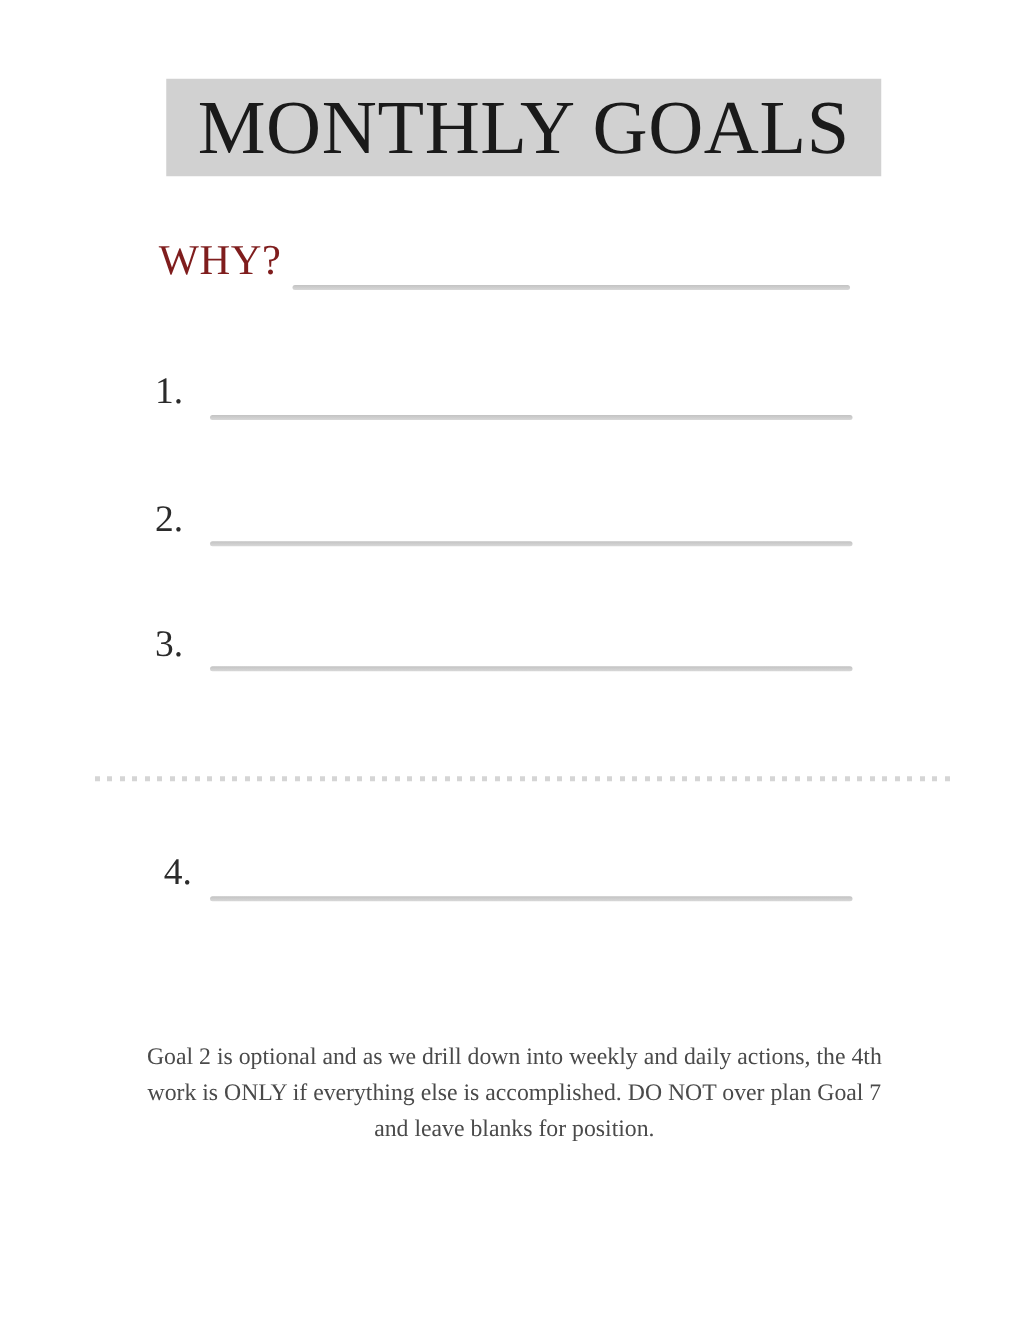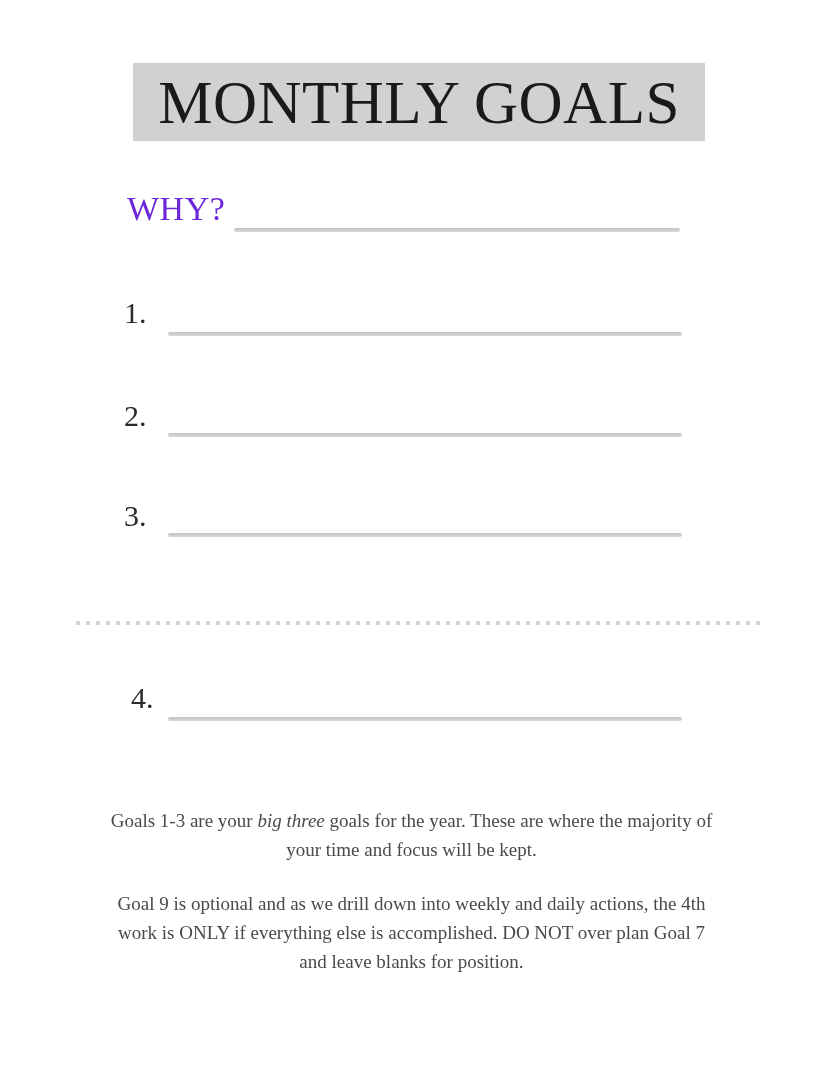--- a/index.html
+++ b/index.html
@@ -23,21 +23,21 @@
     position:absolute;left:133px;top:63px;width:572px;height:78px;
     background:var(--banner-bg);
     display:flex;align-items:center;justify-content:center;
   }
   .banner h1{
     font-size:61px;font-weight:400;letter-spacing:0.5px;
     color:var(--title-text);white-space:nowrap;line-height:1;
   }
   .why-label{
     position:absolute;left:127px;top:192px;
-    font-size:34px;color:#6d28d9;letter-spacing:0.5px;line-height:1;
+    font-size:34px;color:#7f1d1d;letter-spacing:0.5px;line-height:1;
   }
   .rule{
     position:absolute;height:4px;border-radius:2px;
     background:linear-gradient(var(--rule-line-top),var(--rule-line-bottom));
   }
   .why-rule{left:234px;top:228px;width:446px;}
   .goal-number{
     position:absolute;left:124px;width:48px;
     font-size:30px;line-height:36px;color:var(--numbers-text);
   }
@@ -81,25 +81,21 @@
 
   <span class="goal-number n3">3.</span>
   <div class="rule goal-rule l3"></div>
 
   <div class="dotted-divider"></div>
 
   <span class="goal-number n4">4.</span>
   <div class="rule goal-rule l4"></div>
 
   <footer class="notes">
-    <p>
-      <span class="line"><span>Goals 1-3 are your </span><em>big three</em><span> goals for the year. These are where the majority of</span></span>
-      <span class="line" style="display:block">your time and focus will be kept.</span>
-    </p>
     <div class="para-gap"></div>
     <p>
-      <span class="line" style="display:block">Goal 9 is optional and as we drill down into weekly and daily actions, the 4th</span>
+      <span class="line" style="display:block">Goal 2 is optional and as we drill down into weekly and daily actions, the 4th</span>
       <span class="line" style="display:block">work is ONLY if everything else is accomplished. DO NOT over plan Goal 7</span>
       <span class="line" style="display:block">and leave blanks for position.</span>
     </p>
   </footer>
 
 </div>
 
 </body></html>

